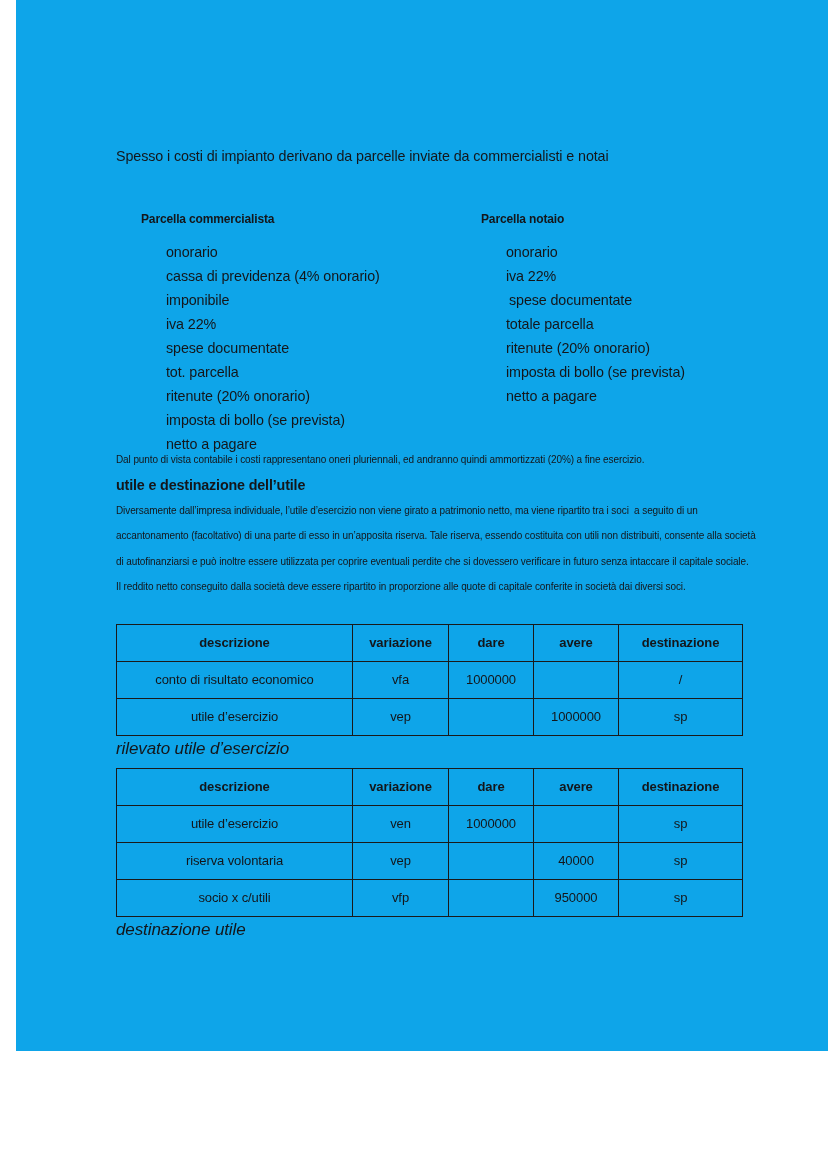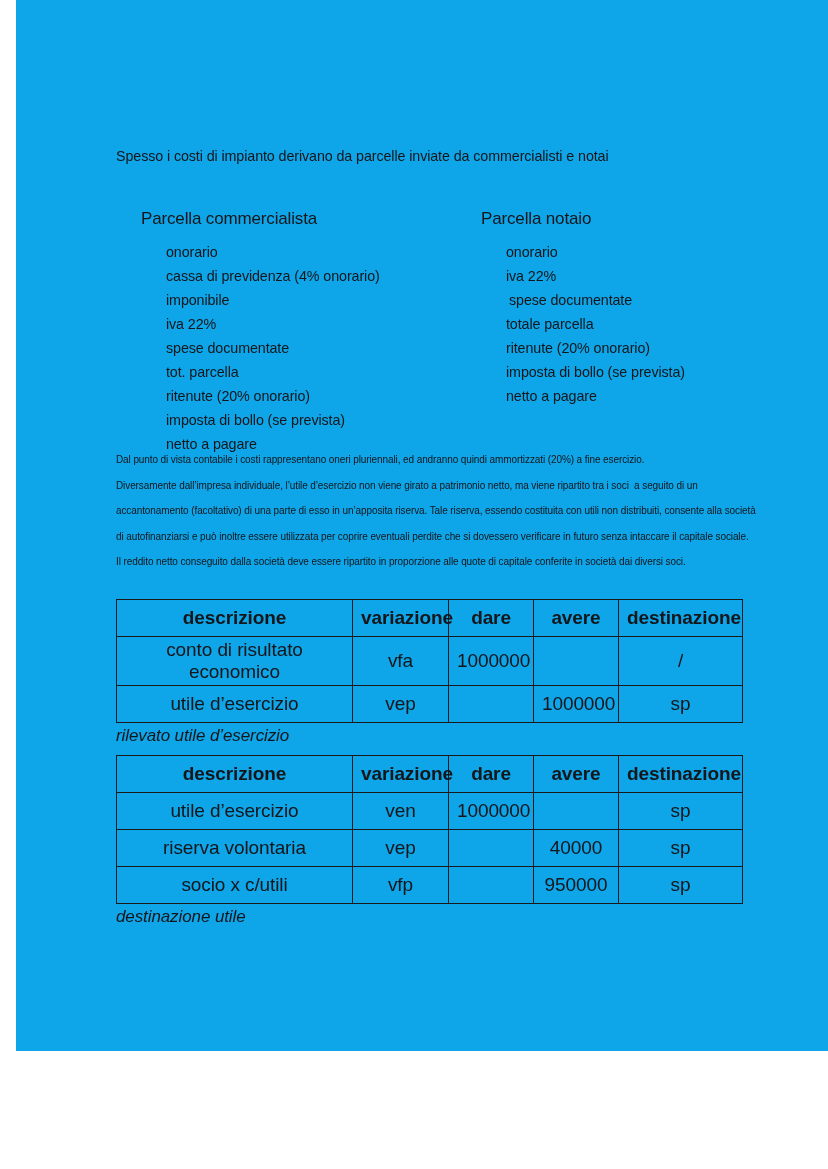--- a/index.html
+++ b/index.html
@@ -45,22 +45,22 @@
     height: 240px;
   }
   .parcella-col {
     position: absolute;
     top: 0;
   }
   .parcella-col.left { left: 25px; }
   .parcella-col.right { left: 365px; }
 
   .parcella-title {
-    font-size: 17px;
-    font-weight: 400;
+    font-size: 12px;
+    font-weight: 700;
     line-height: 24px;
     letter-spacing: -0.15px;
     margin: 0 0 9px 0;
     white-space: nowrap;
   }
   .parcella-list {
     list-style: none;
     margin: 0;
     padding: 0 0 0 25px;
   }
@@ -92,21 +92,21 @@
   
   .ledger {
     border-collapse: collapse;
     width: 626px;
     table-layout: fixed;
     margin: 0;
   }
   .ledger th, .ledger td {
     border: 1.6px solid #1a1a1a;
     text-align: center;
-    font-size: 19px;
+    font-size: 13px;
     letter-spacing: -0.1px;
     height: 37px;
     padding: 2px 8px;
     vertical-align: middle;
   }
   .ledger th {
     font-weight: 700;
   }
   .ledger td { font-weight: 400; }
 
@@ -162,20 +162,21 @@
           <li>ritenute (20% onorario)</li>
           <li>imposta di bollo (se prevista)</li>
           <li>netto a pagare</li>
         </ul>
       </div>
 
     </div>
 
     <p class="para">Dal punto di vista contabile i costi rappresentano oneri pluriennali, ed andranno quindi ammortizzati (20%) a fine esercizio.</p>
 
+    <h2 class="section-head spaced-top">utile e destinazione dell’utile</h2>
 
     <p class="para">Diversamente dall’impresa individuale, l’utile d’esercizio non viene girato a patrimonio netto, ma viene ripartito tra i soci  a seguito di un accantonamento (facoltativo) di una parte di esso in un’apposita riserva. Tale riserva, essendo costituita con utili non distribuiti, consente alla società di autofinanziarsi e può inoltre essere utilizzata per coprire eventuali perdite che si dovessero verificare in futuro senza intaccare il capitale sociale. Il reddito netto conseguito dalla società deve essere ripartito in proporzione alle quote di capitale conferite in società dai diversi soci.</p>
 
     <div class="table-block">
       <table class="ledger">
         <colgroup>
           <col class="col-descrizione">
             <col class="col-variazione">
             <col class="col-dare">
             <col class="col-avere">

